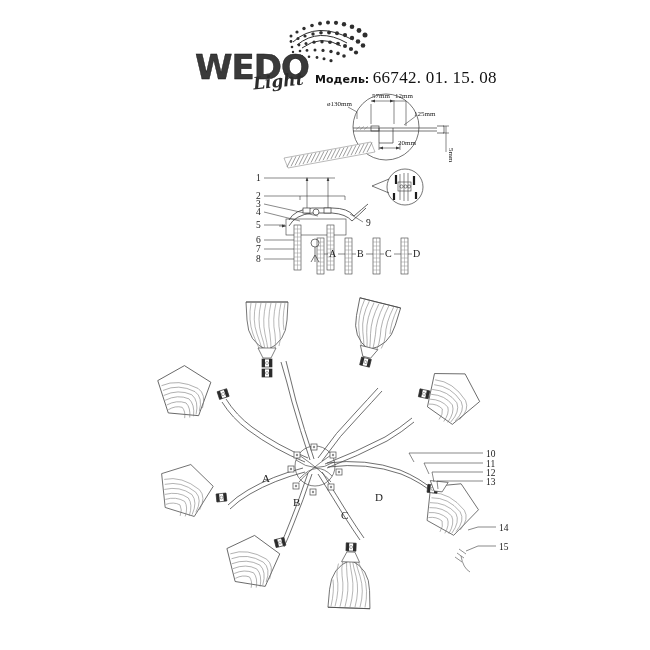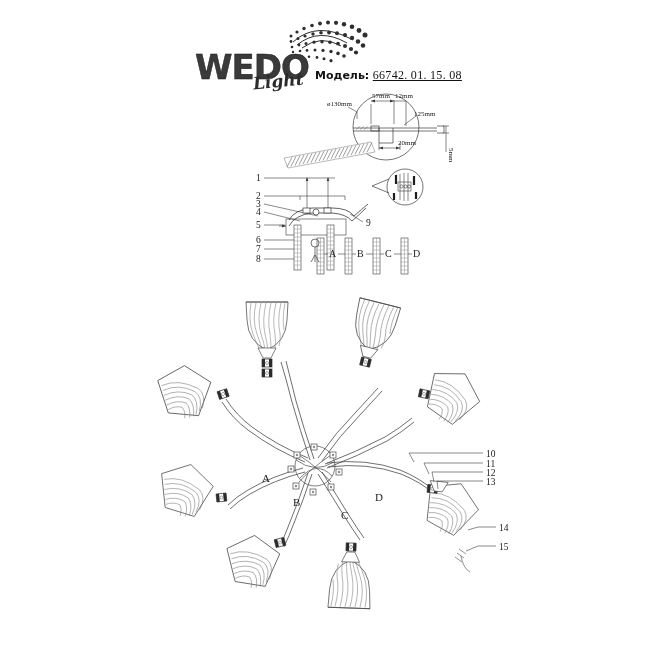--- a/index.html
+++ b/index.html
@@ -71,23 +71,22 @@
     font-size: 11px;
     white-space: nowrap;
     color: #121212;
   }
   .model-line .mlabel {
     font-weight: bold;
     text-align: right;
   }
   .model-line .mval {
     font-family: "Liberation Serif", serif;
-    font-size: 12px;
+    font-size: 17px;
     letter-spacing: 0.3px;
-    text-decoration: underline;
   }
 
   
   .vec {
     position: absolute;
     left: 0;
     top: 0;
     width: 650px;
     height: 650px;
     overflow: visible;

